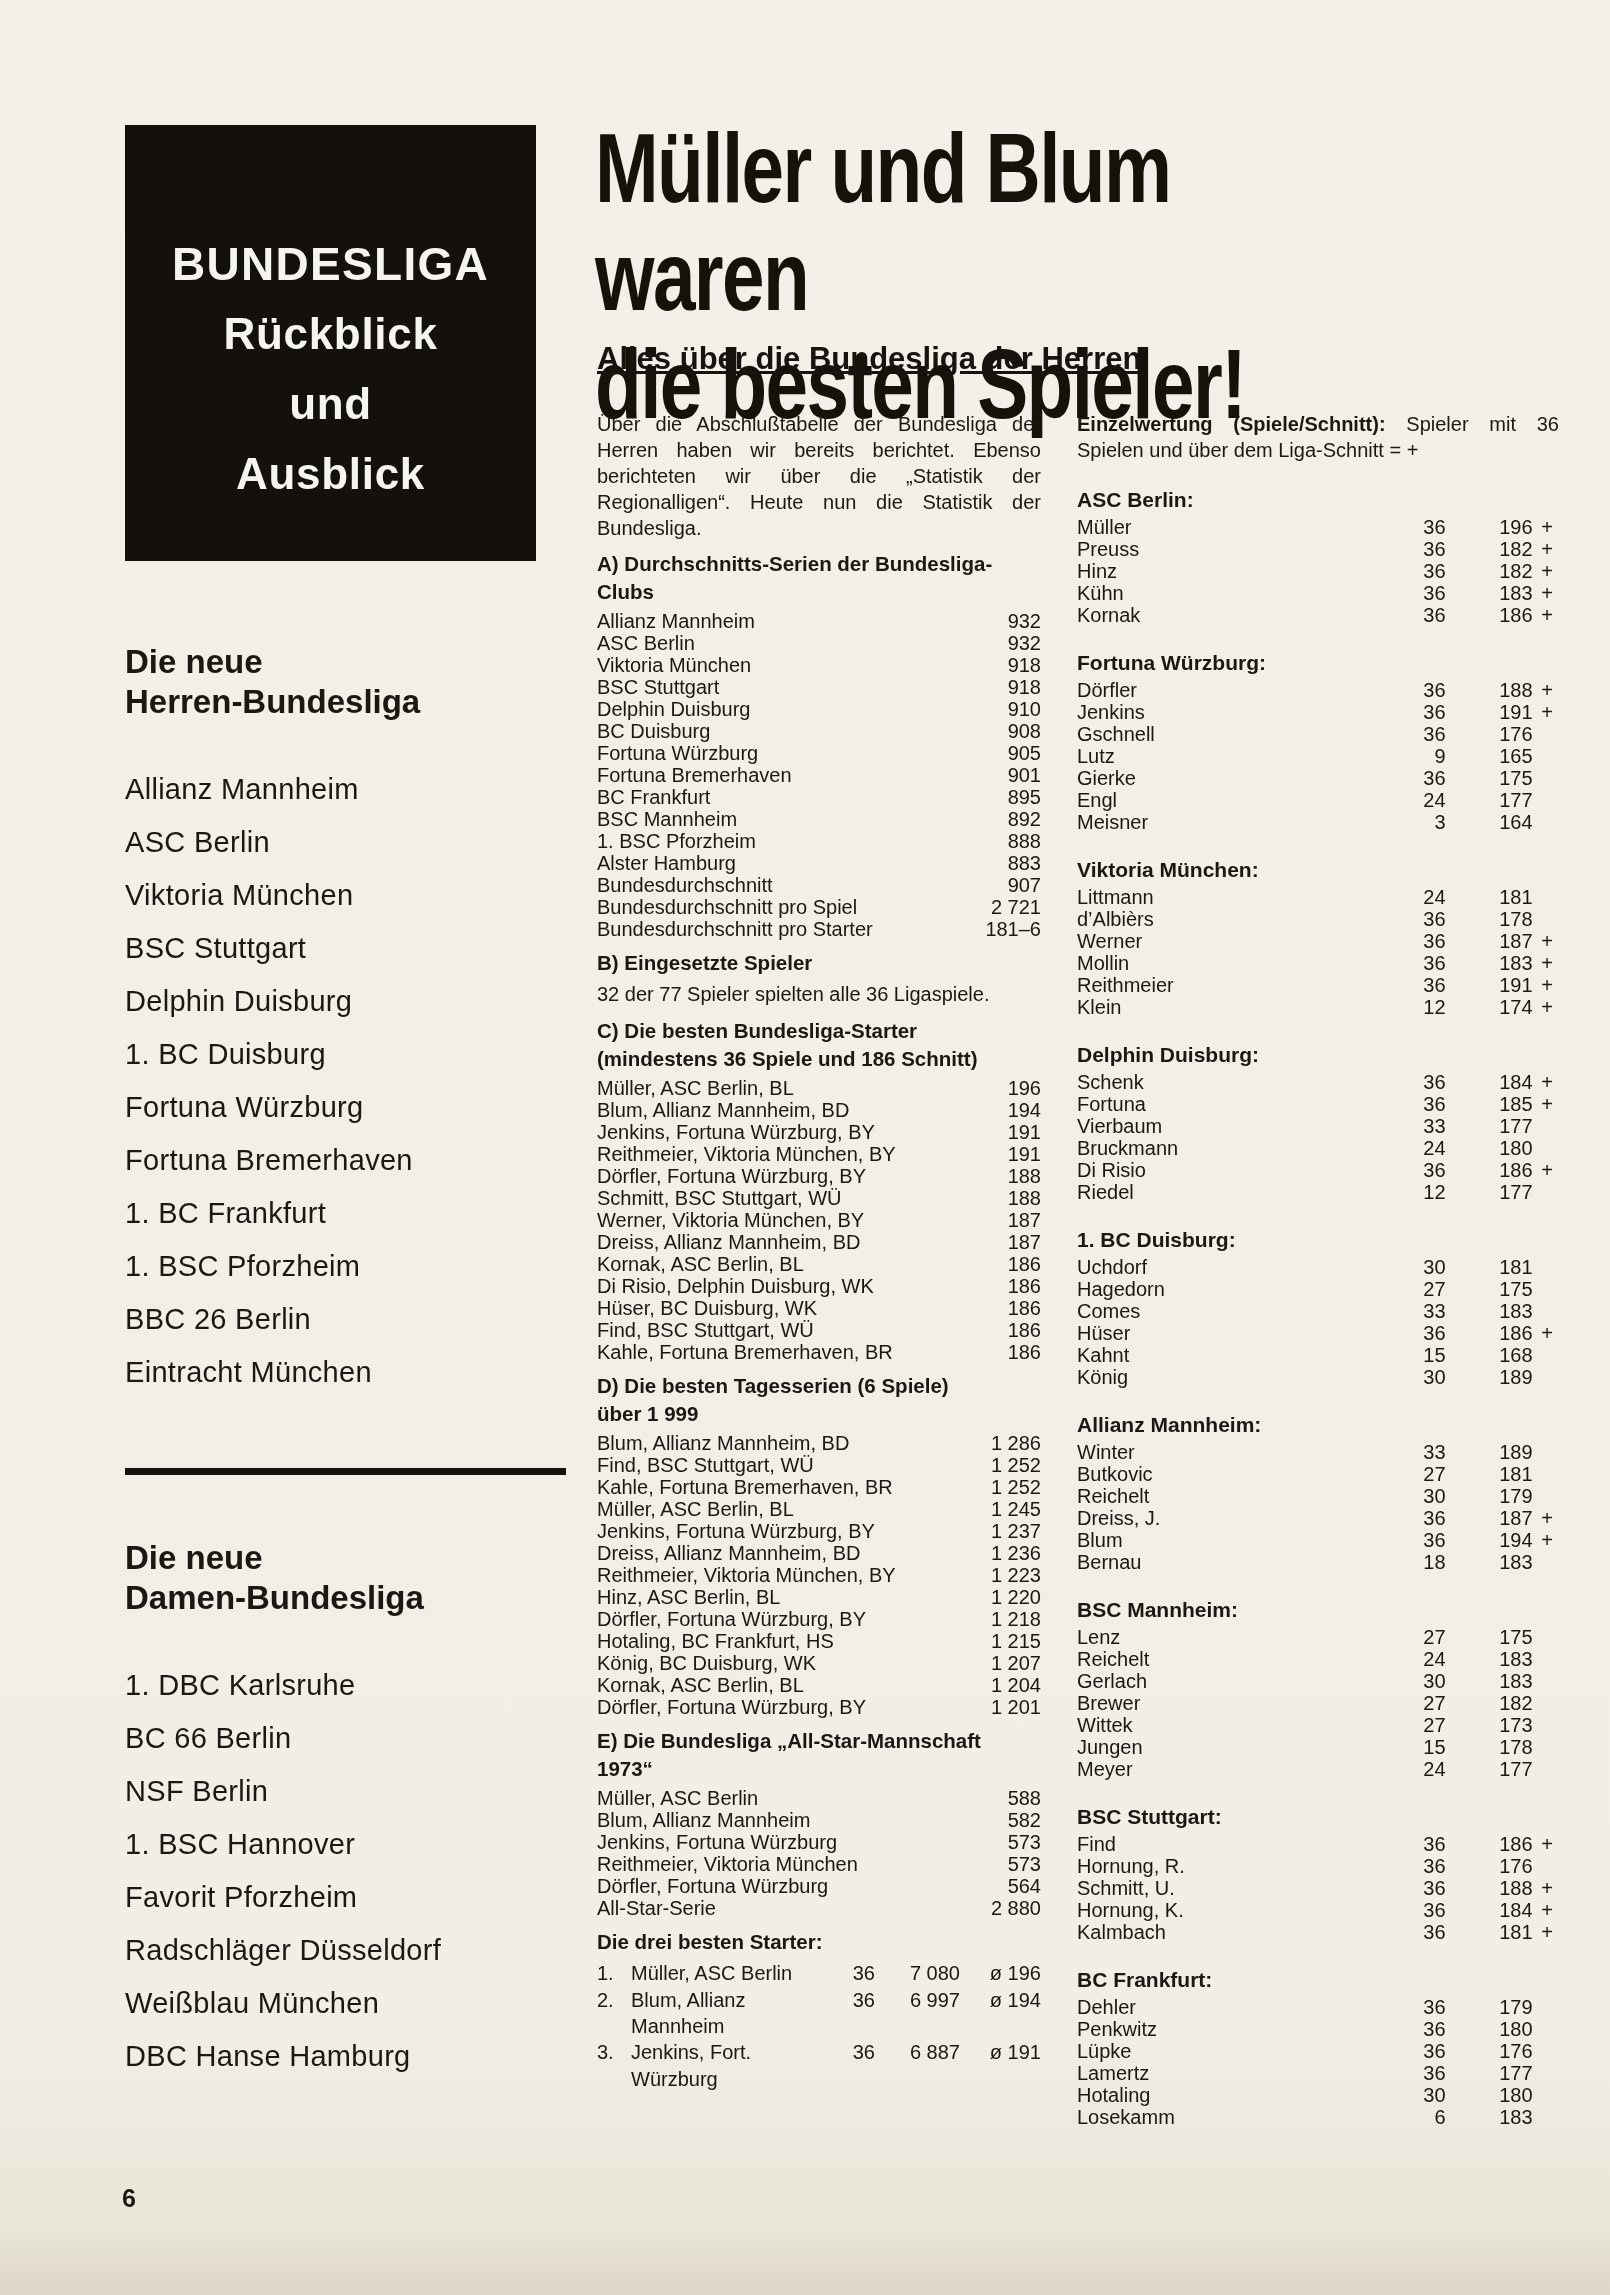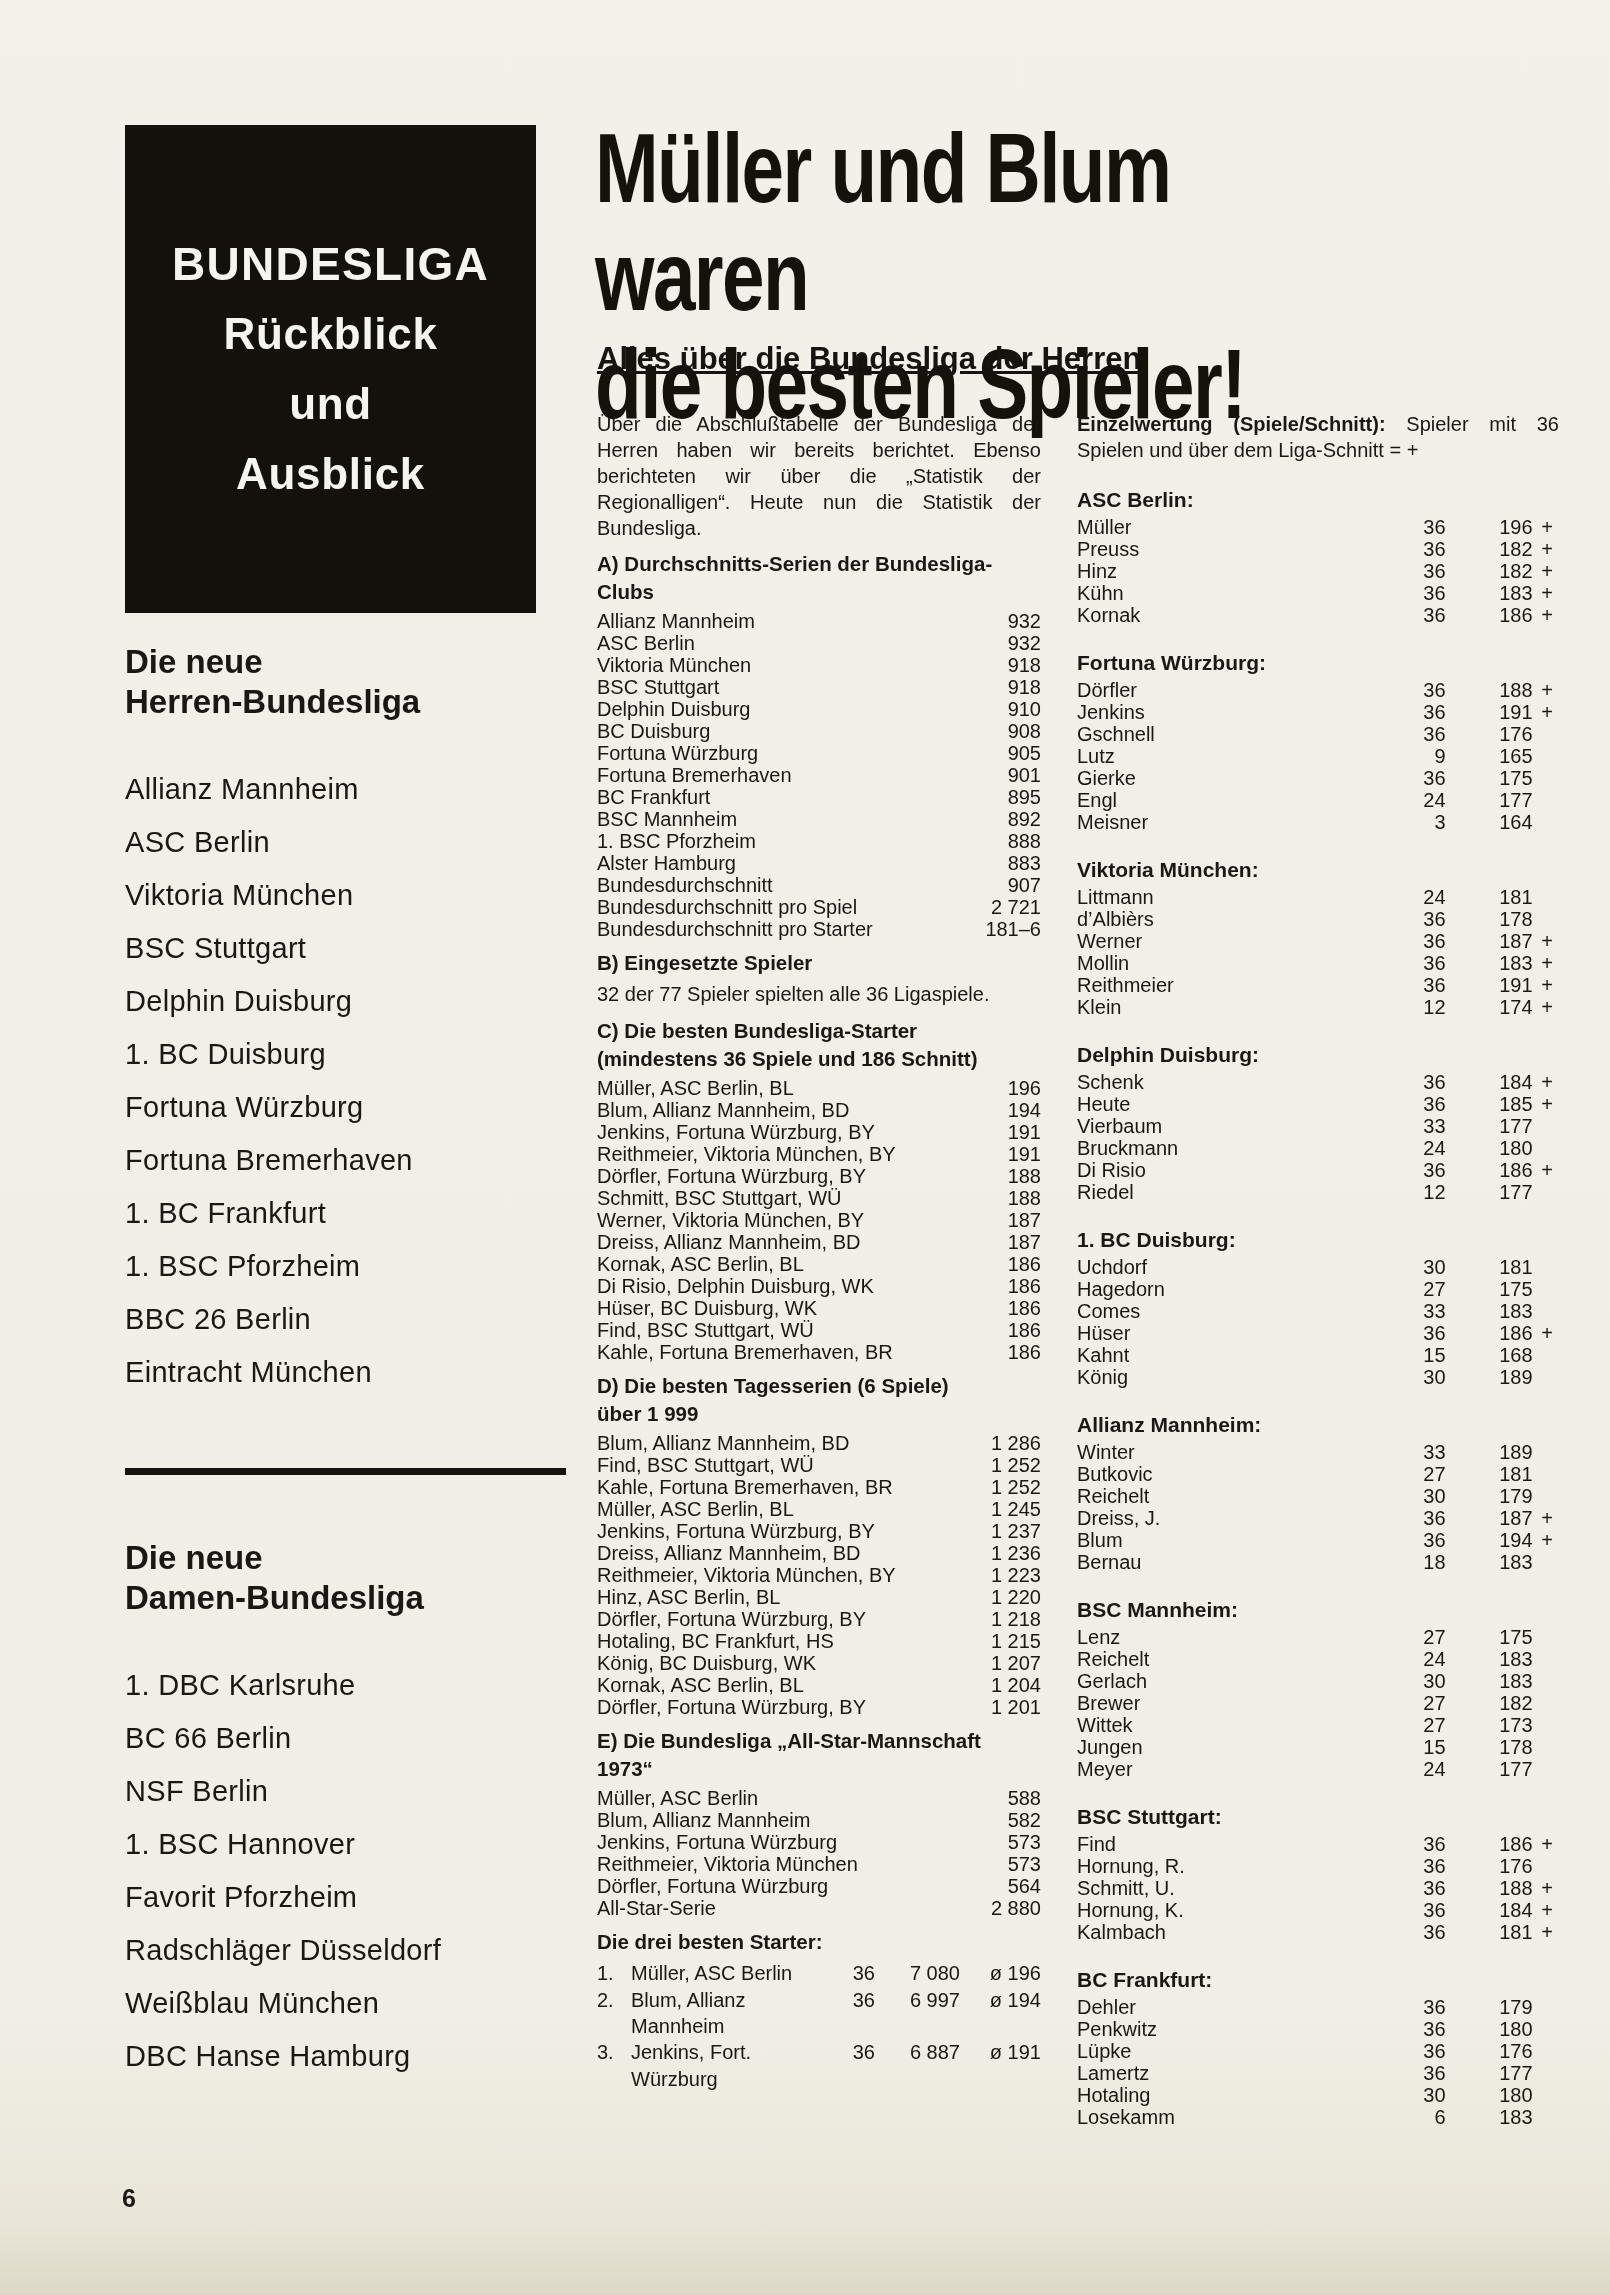--- a/index.html
+++ b/index.html
@@ -10,21 +10,21 @@
     background:#f2efe7;
     background-image:linear-gradient(180deg,#f3f0e9 0%, #f1eee6 88%, #e9e5d8 97%, #dcd7c6 100%);
     color:#1b1712;
     font-family:"Liberation Sans", sans-serif;
     overflow:hidden;
   }
 
   
   .masthead {
     position:absolute; left:125px; top:125px;
-    width:411px; height:488px;
+    width:411px; height:436px;
     background:#14110d;
     color:#f6f4ee;
     text-align:center;
     padding-top:104px;
     box-sizing:border-box;
   }
   .masthead .mline { font-weight:bold; font-size:44px; line-height:70px; letter-spacing:0.7px; }
   .masthead .mline:first-child { font-size:46px; letter-spacing:1.3px; }
 
   
@@ -512,21 +512,21 @@
       <h4>Delphin Duisburg:</h4>
       <div>
 
       <div class="prow">
           <span class="pname">Schenk</span>
           <span class="pg">36</span>
           <span class="pa">184</span>
           <span class="pp">+</span>
         </div>
           <div class="prow">
-          <span class="pname">Heute</span>
+          <span class="pname">Fortuna</span>
           <span class="pg">36</span>
           <span class="pa">185</span>
           <span class="pp">+</span>
         </div>
           <div class="prow">
           <span class="pname">Vierbaum</span>
           <span class="pg">33</span>
           <span class="pa">177</span>
           <span class="pp"></span>
         </div>

